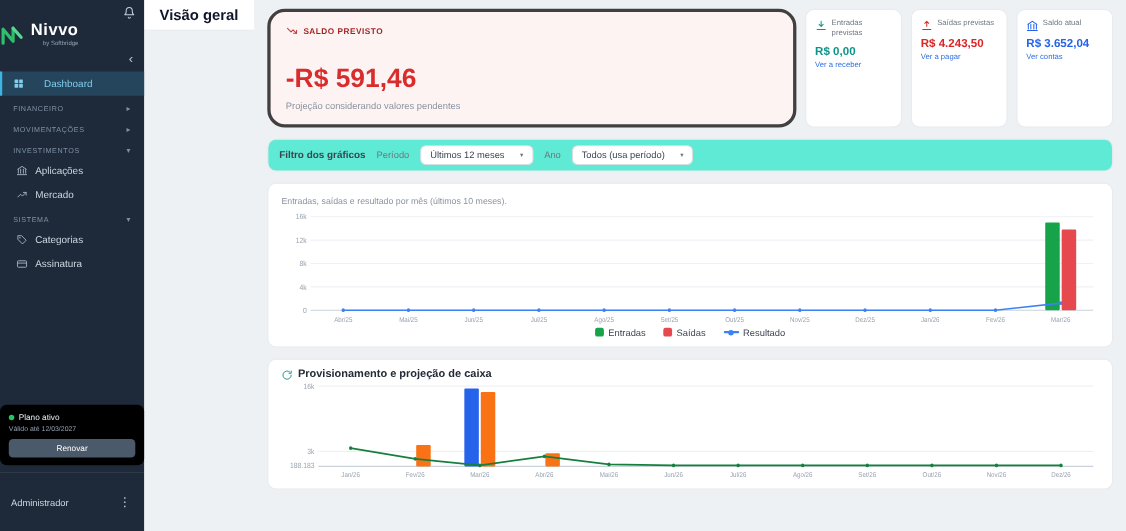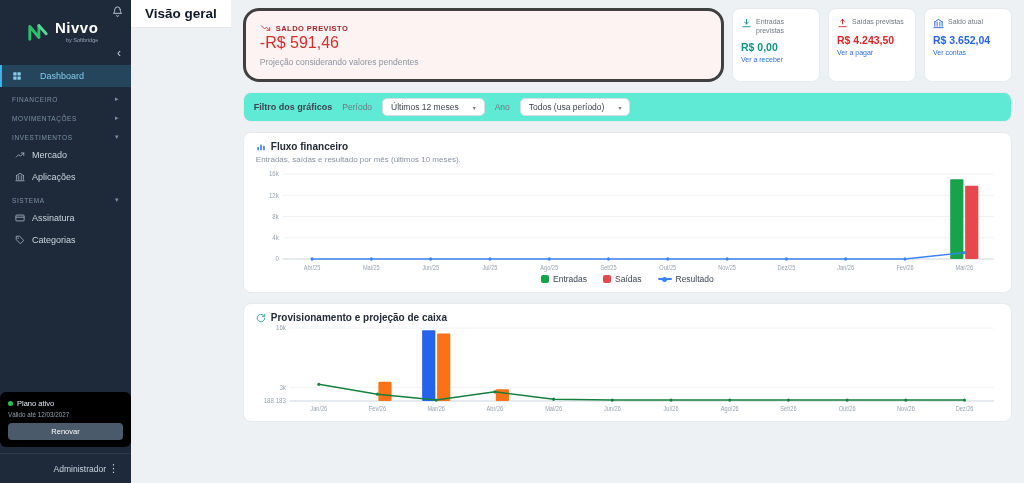--- a/index.html
+++ b/index.html
@@ -3,50 +3,50 @@
 <meta charset="utf-8">
 <style>
   *{box-sizing:border-box}
   html,body{margin:0;padding:0;background:#fff}
   body{width:1024px;height:483px;overflow:hidden;font-family:"Liberation Sans",sans-serif}
   .app{display:flex;width:1024px;height:483px}
 
   
   .sidebar{width:131px;min-width:131px;background:#1e2a3a;color:#cdd6df;display:flex;flex-direction:column;position:relative}
   .bell{position:absolute;top:6px;right:8px;line-height:0;cursor:pointer}
-  .logo{display:flex;align-items:center;gap:6px;padding:20px 10px 2px 27px}
+  .logo{display:flex;align-items:center;gap:6px;padding:20px 10px 2px 0}
   .logo-name{font-size:15px;font-weight:bold;color:#fff;letter-spacing:.5px;line-height:1}
   .logo-by{font-size:5.5px;color:#93a3b4;text-align:right;margin-top:2px}
   .collapse{text-align:right;padding:2px 10px 0;color:#c2cdd8;font-size:12px;line-height:1;cursor:pointer}
   nav{margin-top:6px;flex:1}
   .nav-item{display:flex;align-items:center;gap:18px;padding:6px 12px;font-size:9px;color:#bcc8d4;cursor:pointer}
   .nav-item.active{background:#24455c;color:#83cdeb;border-left:2px solid #3fb3e4;padding-left:10px}
   .section{display:flex;justify-content:space-between;align-items:center;padding:8px 12px 3px;font-size:6.5px;letter-spacing:.09em;color:#7f90a3;cursor:pointer}
   .chev{font-size:7px;color:#7f90a3}
   .nav-sub{display:flex;align-items:center;gap:7px;padding:6px 12px 6px 15px;font-size:9px;color:#cdd6df;cursor:pointer}
   .nav-sub svg,.nav-item svg{flex:none;color:#a9b5c2}
   .nav-item.active svg{color:#83cdeb}
   .plan{margin:8px 0 6px;background:#000000;border-radius:6px;padding:7px 8px}
   .plan-status{display:flex;align-items:center;gap:4px;font-size:7.5px;color:#e7edf3}
   .dot{width:5px;height:5px;border-radius:50%;background:#22c55e}
   .plan-valid{font-size:6.3px;color:#92a0b0;margin:3px 0 5px}
   .renew{display:block;width:100%;background:#4b5a6b;color:#fff;border:none;border-radius:4px;font-size:7.5px;padding:4px 0;font-family:inherit;cursor:pointer}
-  .sb-footer{display:flex;justify-content:flex-end;align-items:center;padding:8px 10px;border-top:1px solid rgba(255,255,255,.08);font-size:8.5px;color:#cdd6df}
+  .sb-footer{display:flex;justify-content:space-between;align-items:center;padding:20px 10px;border-top:1px solid rgba(255,255,255,.08);font-size:8.5px;color:#cdd6df}
   .kebab{font-size:11px;cursor:pointer;padding:0 2px}
 
   
   main{flex:1;display:flex;flex-direction:row;background:#eef1f4;min-width:0}
   .topbar{height:28px;background:#fff;border-bottom:1px solid #e7eaee;display:flex;align-items:center;padding:0 14px;flex:none}
   .topbar h1{font-size:13.5px;margin:0;color:#0f172a;font-weight:700}
   .content{padding:8px 12px 0;flex:1;overflow:hidden}
 
   .cards-row{display:flex;gap:8px}
   .forecast-card{flex:1;background:#fdf3f3;border:3px solid #404040;border-radius:16px;padding:12px 14px}
   .f-head{display:flex;align-items:center;gap:5px;color:#9f1f1f;font-size:7.5px;font-weight:700;letter-spacing:.06em}
-  .f-value{font-size:16px;font-weight:400;margin:0 0 5px;color:#d92c2c}
+  .f-value{font-size:24px;font-weight:700;margin:24px 0 5px;color:#d92c2c}
   .f-note{font-size:8.5px;color:#8b939e}
   .mini-card{width:88px;background:#fff;border:1px solid #e7eaee;border-radius:8px;padding:8px 8px;display:flex;flex-direction:column}
   .mini-top{display:flex;gap:4px;align-items:flex-start}
   .mini-icon{flex:none;margin-top:1px;line-height:0}
   .mini-label{font-size:7px;color:#6f7782;line-height:1.35}
   .mini-value{font-size:10.5px;font-weight:700;margin:5px 0 3px}
   .mini-link{font-size:7px;color:#2f6fe0;cursor:pointer}
 
   .filter-card{margin-top:10px;background:#5eead4;border:1px solid #e7eaee;border-radius:8px;padding:5px 10px;display:flex;align-items:center;gap:10px}
   .ft{font-size:9px;color:#3c4450;font-weight:600}
@@ -112,51 +112,51 @@
       <div class="section">
         <span>MOVIMENTAÇÕES</span>
         <span class="chev">▸</span>
       </div>
 
       <div class="section">
         <span>INVESTIMENTOS</span>
         <span class="chev">▾</span>
       </div>
       <div class="nav-sub">
+        <svg width="10" height="10" viewBox="0 0 24 24" fill="none" stroke="currentColor" stroke-width="2" stroke-linecap="round">
+            <path d="M3 9l9-6 9 6"></path>
+            <path d="M4 9v9m5-9v9m6-9v9m5-9v9M2 21h20"></path>
+          </svg>
+        <span>Aplicações</span>
+      </div>
+      <div class="nav-sub">
         <svg width="10" height="10" viewBox="0 0 24 24" fill="none" stroke="currentColor" stroke-width="2" stroke-linecap="round" stroke-linejoin="round">
             <path d="M3 17l6-6 4 4 8-8"></path>
             <path d="M15 7h6v6"></path>
           </svg>
         <span>Mercado</span>
       </div>
-      <div class="nav-sub">
-        <svg width="10" height="10" viewBox="0 0 24 24" fill="none" stroke="currentColor" stroke-width="2" stroke-linecap="round">
-            <path d="M3 9l9-6 9 6"></path>
-            <path d="M4 9v9m5-9v9m6-9v9m5-9v9M2 21h20"></path>
-          </svg>
-        <span>Aplicações</span>
-      </div>
 
       <div class="section">
         <span>SISTEMA</span>
         <span class="chev">▾</span>
+      </div>
+      <div class="nav-sub">
+        <svg width="10" height="10" viewBox="0 0 24 24" fill="none" stroke="currentColor" stroke-width="2" stroke-linejoin="round">
+            <path d="M3 3h8l10 10-8 8L3 11z"></path>
+            <circle cx="7.5" cy="7.5" r="1.5" fill="currentColor" stroke="none"></circle>
+          </svg>
+        <span>Categorias</span>
       </div>
       <div class="nav-sub">
         <svg width="10" height="10" viewBox="0 0 24 24" fill="none" stroke="currentColor" stroke-width="2">
             <rect x="2" y="5" width="20" height="14" rx="2"></rect>
             <path d="M2 10h20"></path>
           </svg>
         <span>Assinatura</span>
-      </div>
-      <div class="nav-sub">
-        <svg width="10" height="10" viewBox="0 0 24 24" fill="none" stroke="currentColor" stroke-width="2" stroke-linejoin="round">
-            <path d="M3 3h8l10 10-8 8L3 11z"></path>
-            <circle cx="7.5" cy="7.5" r="1.5" fill="currentColor" stroke="none"></circle>
-          </svg>
-        <span>Categorias</span>
       </div>
     </nav>
 
     <div class="plan">
       <div class="plan-status">
         <span class="dot"></span>
         <span>Plano ativo</span>
       </div>
       <div class="plan-valid">Válido até 12/03/2027</div>
       <button class="renew">Renovar</button>
@@ -233,28 +233,20 @@
           <span class="caret">▾</span>
         </div>
         <span class="fl">Ano</span>
         <div class="select">
           <span>Todos (usa período)</span>
           <span class="caret">▾</span>
         </div>
       </div>
 
       <section class="chart-card">
-        <div class="ct-row">
-          <svg width="10" height="10" viewBox="0 0 24 24" fill="#3b82f6">
-              <rect x="3" y="12" width="4" height="8" rx="1"></rect>
-              <rect x="10" y="6" width="4" height="14" rx="1"></rect>
-              <rect x="17" y="9" width="4" height="11" rx="1"></rect>
-            </svg>
-          <h2>Fluxo financeiro</h2>
-        </div>
         <p class="c-sub">Entradas, saídas e resultado por mês (últimos 10 meses).</p>
         <svg id="chart1" class="chart" preserveAspectRatio="none" viewBox="0 0 845 104">
             <line x1="30" x2="839" y1="6" y2="6" stroke="#eef1f4" stroke-width="1"></line>
             <text x="26" y="8.5" text-anchor="end" font-size="7" fill="#98a2ae" font-family="Liberation Sans, sans-serif">16k</text>
             <line x1="30" x2="839" y1="27.25" y2="27.25" stroke="#eef1f4" stroke-width="1"></line>
             <text x="26" y="29.75" text-anchor="end" font-size="7" fill="#98a2ae" font-family="Liberation Sans, sans-serif">12k</text>
             <line x1="30" x2="839" y1="48.5" y2="48.5" stroke="#eef1f4" stroke-width="1"></line>
             <text x="26" y="51" text-anchor="end" font-size="7" fill="#98a2ae" font-family="Liberation Sans, sans-serif">8k</text>
             <line x1="30" x2="839" y1="69.75" y2="69.75" stroke="#eef1f4" stroke-width="1"></line>
             <text x="26" y="72.25" text-anchor="end" font-size="7" fill="#98a2ae" font-family="Liberation Sans, sans-serif">4k</text>

